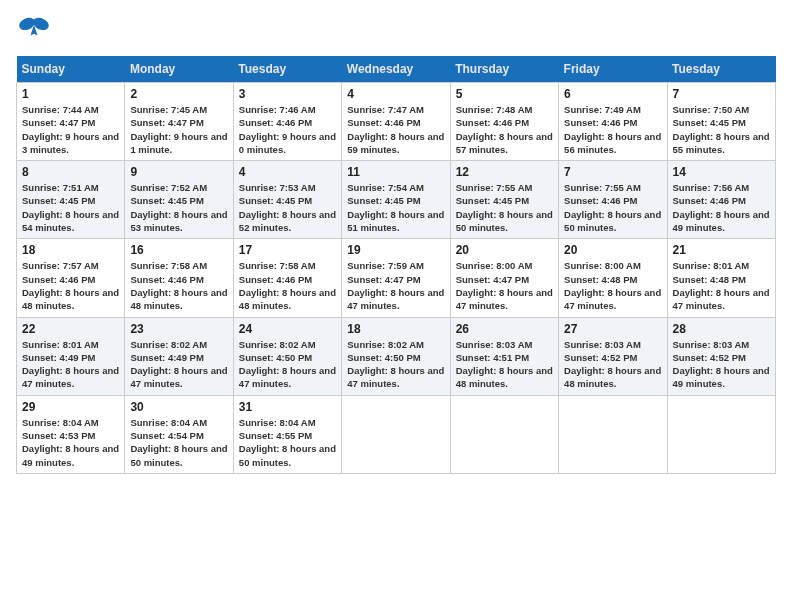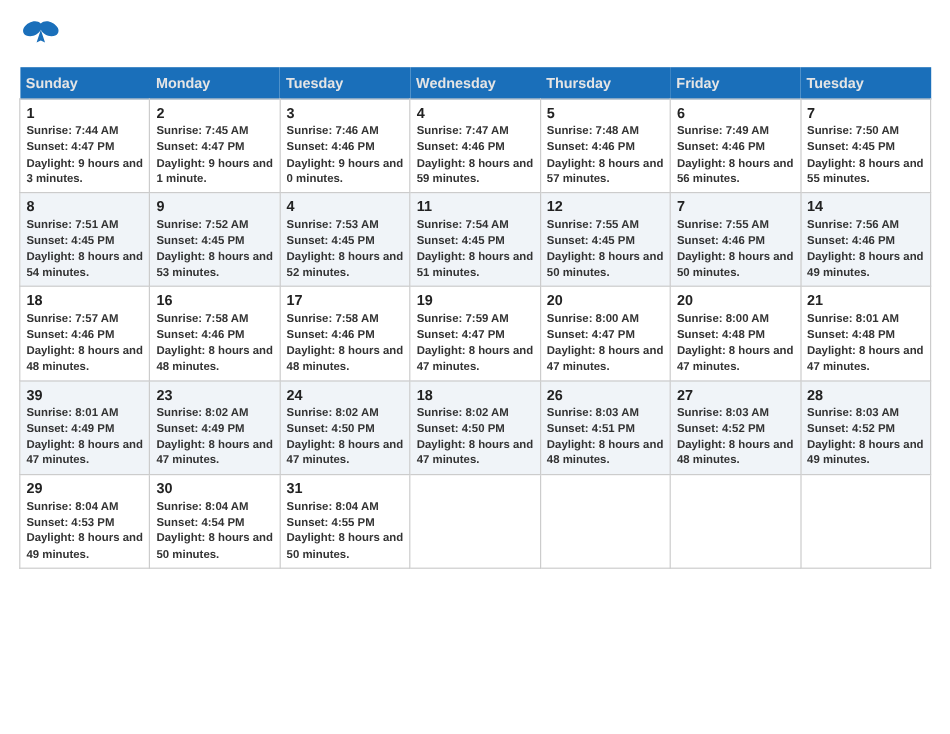--- a/index.html
+++ b/index.html
@@ -207,21 +207,21 @@
           <span class="day-num">20</span>
           <div class="day-info">Sunrise: 8:00 AM<br>Sunset: 4:48 PM<br>Daylight: 8 hours and 47 minutes.</div>
         </td>
         <td>
           <span class="day-num">21</span>
           <div class="day-info">Sunrise: 8:01 AM<br>Sunset: 4:48 PM<br>Daylight: 8 hours and 47 minutes.</div>
         </td>
       </tr>
       <tr>
         <td>
-          <span class="day-num">39</span>
+          <span class="day-num">22</span>
           <div class="day-info">Sunrise: 8:01 AM<br>Sunset: 4:49 PM<br>Daylight: 8 hours and 47 minutes.</div>
         </td>
         <td>
           <span class="day-num">23</span>
           <div class="day-info">Sunrise: 8:02 AM<br>Sunset: 4:49 PM<br>Daylight: 8 hours and 47 minutes.</div>
         </td>
         <td>
           <span class="day-num">24</span>
           <div class="day-info">Sunrise: 8:02 AM<br>Sunset: 4:50 PM<br>Daylight: 8 hours and 47 minutes.</div>
         </td>

